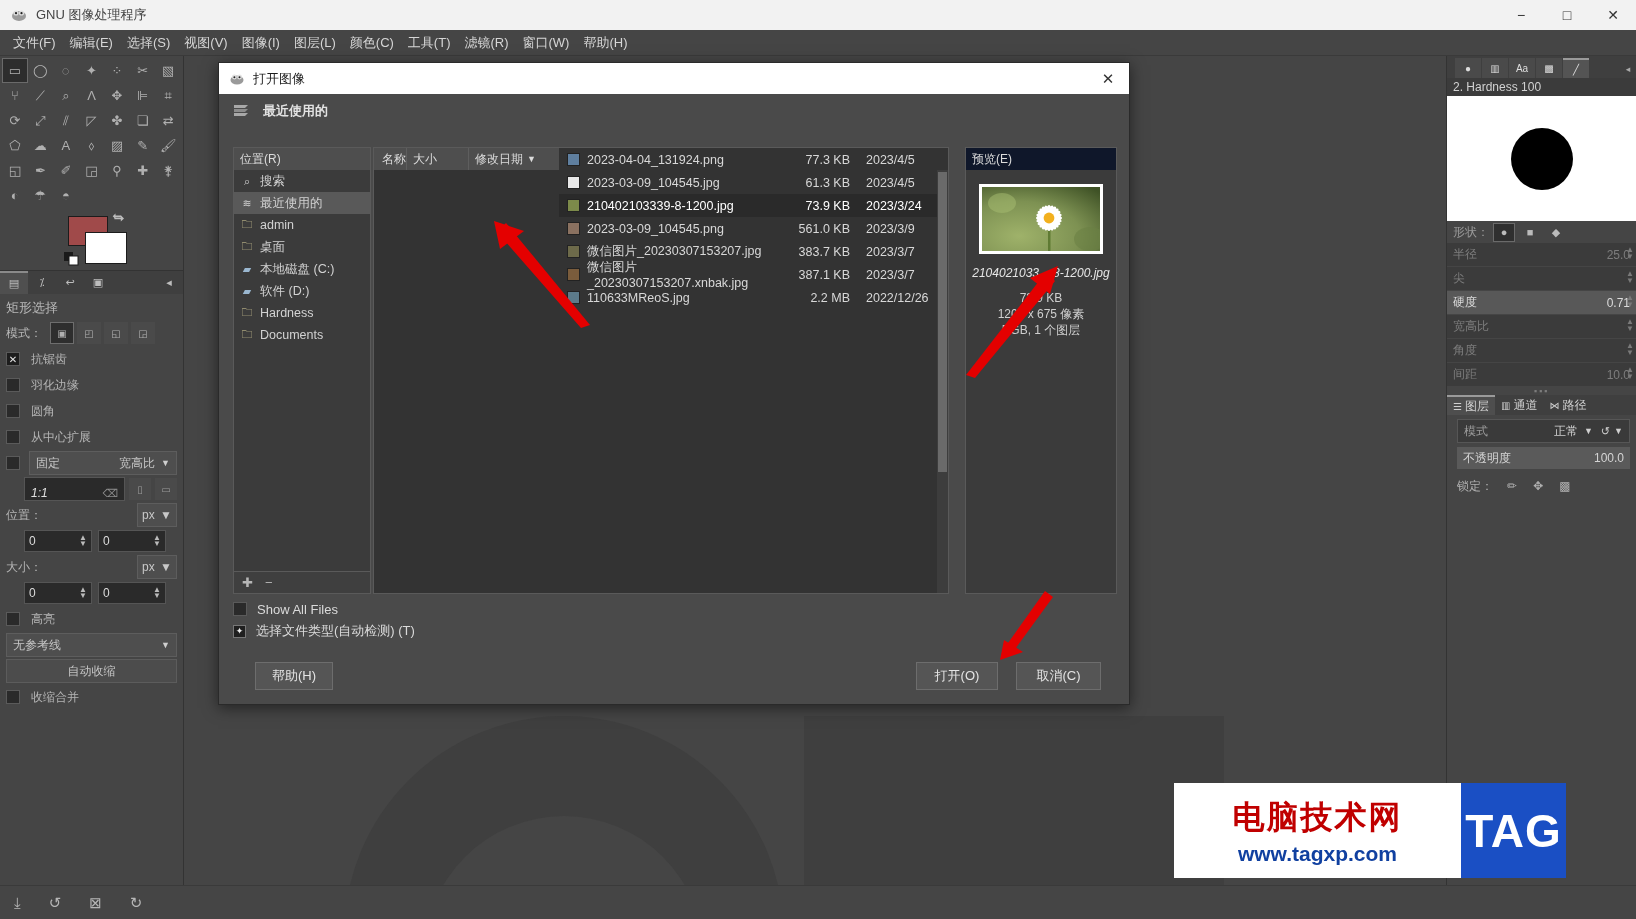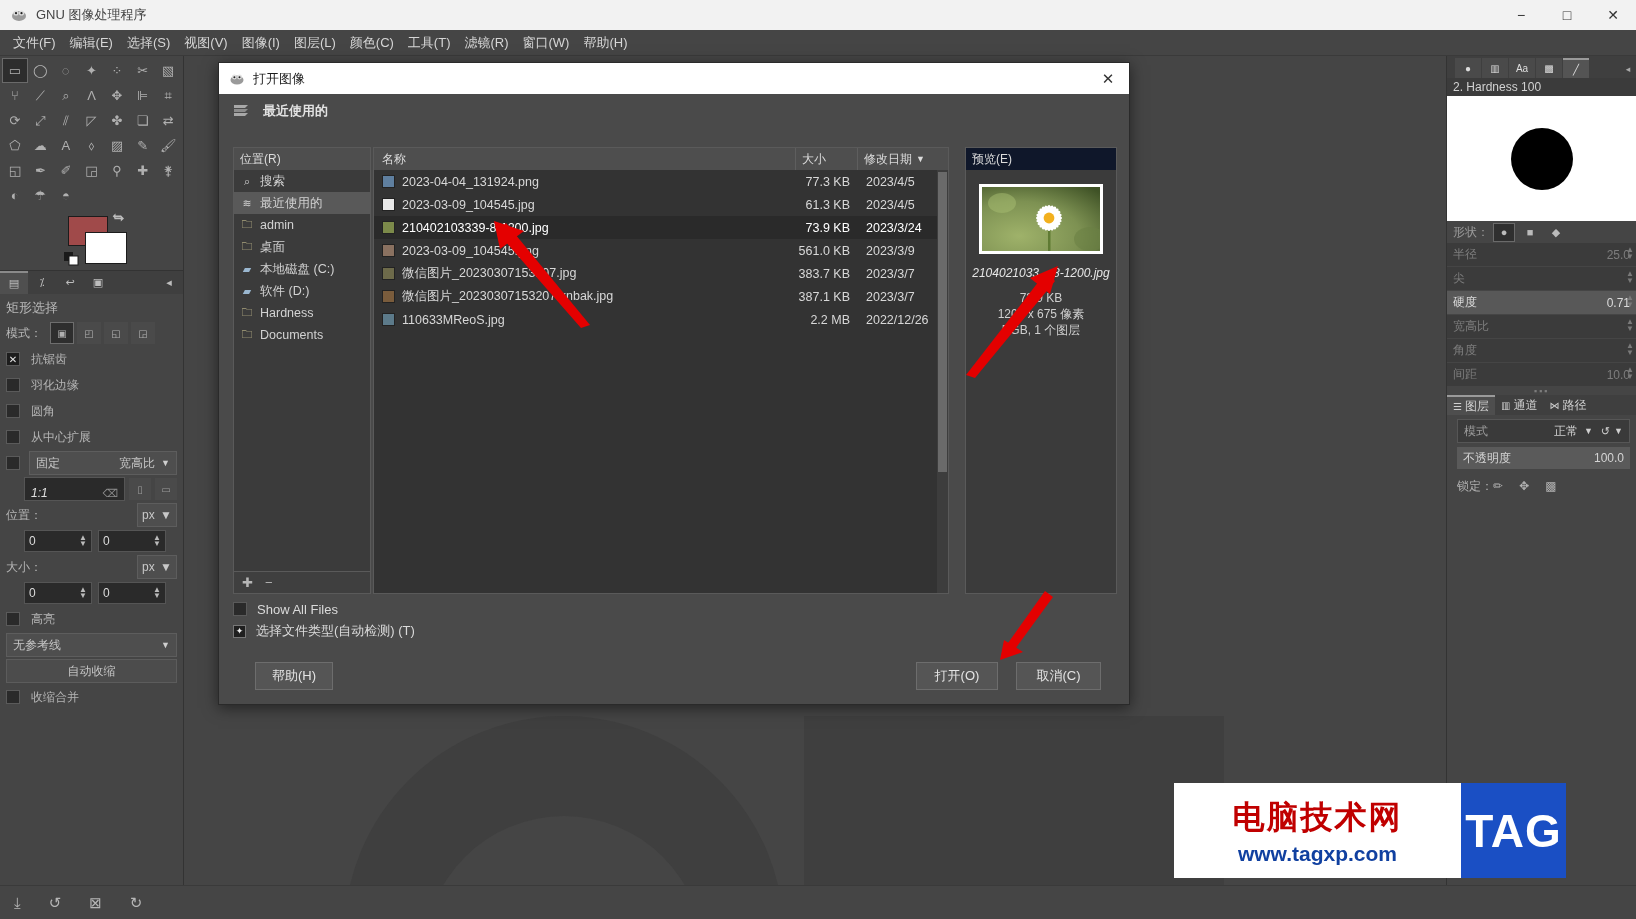--- a/index.html
+++ b/index.html
@@ -112,21 +112,21 @@
   .sl-row .sv { margin-left: auto; }
   .sl-row .spin-ar { position:absolute; right:2px; top:3px; display:flex; flex-direction:column; line-height:7px; font-size:8px; color:#7a7a7a;}
   .grip { height: 8px; display:flex; align-items:center; justify-content:center; color:#7d7d7d; font-size: 9px; letter-spacing: 2px;}
   .lay-tabs { display:flex; height: 20px; background: #3f3f3f; }
   .lay-tab { display:flex; align-items:center; gap:3px; padding: 0 6px; font-size: 12px; color:#d0d0d0; }
   .lay-tab.on { background: #4e4e4e; border-top: 2px solid #9a9a9a; }
   .mode-bar { display:flex; align-items:center; height: 24px; margin: 4px 6px 0 10px; background: #3a3a3a; border:1px solid #565656;
               padding: 0 6px; font-size: 12px; color:#9a9a9a; }
   .op-row { display:flex; align-items:center; height: 22px; margin: 4px 6px 0 10px; background: #5a5a5a; padding: 0 6px;
             font-size: 12px; color: #d4d4d4; }
-  .lock-row { display:flex; align-items:center; height: 22px; margin: 6px 6px 0 10px; font-size: 12px; color:#b0b0b0; }
+  .lock-row { display:flex; align-items:center; height: 22px; margin: 6px 6px 0 10px; font-size: 12px; color:#b0b0b0; gap: 14px;}
 
   
   #statusbar { position: absolute; left: 0; right: 0; bottom: 0; height: 34px; background: #454545; border-top: 1px solid #3a3a3a;}
   #statusbar .sb-icons { display: flex; align-items: center; height: 34px; padding-left: 14px; gap: 28px; color: #b6b6b6; font-size: 15px;}
 
   
   #dialog {
     position: absolute; left: 218px; top: 62px; width: 912px; height: 643px;
     background: #4a4a4a; border: 1px solid #2a2a2a; box-shadow: 0 3px 14px rgba(0,0,0,.5);
   }
@@ -141,21 +141,21 @@
 
   .dlg-body { position: absolute; left: 14px; right: 12px; top: 84px; bottom: 110px; display: flex; }
   .places { width: 138px; background: #3b3b3b; border: 1px solid #5a5a5a; display: flex; flex-direction: column; }
   .places-head { height: 22px; background: #4e4e4e; display: flex; align-items: center; padding: 0 6px; font-size: 12px; color: #dcdcdc; }
   .place { height: 22px; display: flex; align-items: center; padding: 0 6px; gap: 6px; font-size: 12.5px; color: #d2d2d2; }
   .place.on { background: #595959; }
   .place .pi { width: 14px; display: inline-flex; justify-content: center; font-size: 11px; }
   .places-foot { height: 22px; background: #3f3f3f; display: flex; align-items: center; gap: 12px; padding: 0 8px;
                  color: #b6b6b6; font-size: 13px; margin-top: auto; border-top: 1px solid #5a5a5a;}
 
-  .filelist { flex: 1; margin-left: 2px; background: #333333; border: 1px solid #5a5a5a; display: flex; flex-direction: column; position: relative;}
+  .filelist { flex: 1; margin-left: 2px; background: #333333; border: 1px solid #5a5a5a; display: flex; flex-direction: row; position: relative;}
   .fl-head { height: 22px; background: #4e4e4e; display: flex; align-items: center; font-size: 12px; color: #dcdcdc; }
   .fl-head .c-name { flex: 1; padding-left: 8px; border-right: 1px solid #5e5e5e; height: 22px; display:flex; align-items:center;}
   .fl-head .c-size { width: 62px; padding-left: 6px; border-right: 1px solid #5e5e5e; height: 22px; display:flex; align-items:center;}
   .fl-head .c-date { width: 90px; padding-left: 6px; height: 22px; display:flex; align-items:center; gap:4px;}
   .fl-rows { flex: 1; overflow: hidden; }
   .frow { height: 23px; display: flex; align-items: center; font-size: 12.5px; color: #d8d8d8; }
   .frow.sel { background: #2a2a2a; color: #ffffff; }
   .frow .f-name { flex: 1; display: flex; align-items: center; gap: 7px; padding-left: 8px; }
   .frow .thumb { width: 13px; height: 13px; flex: none; background: #8a8a6a; border: 1px solid #222; }
   .frow .f-size { width: 62px; text-align: right; padding-right: 8px; }

